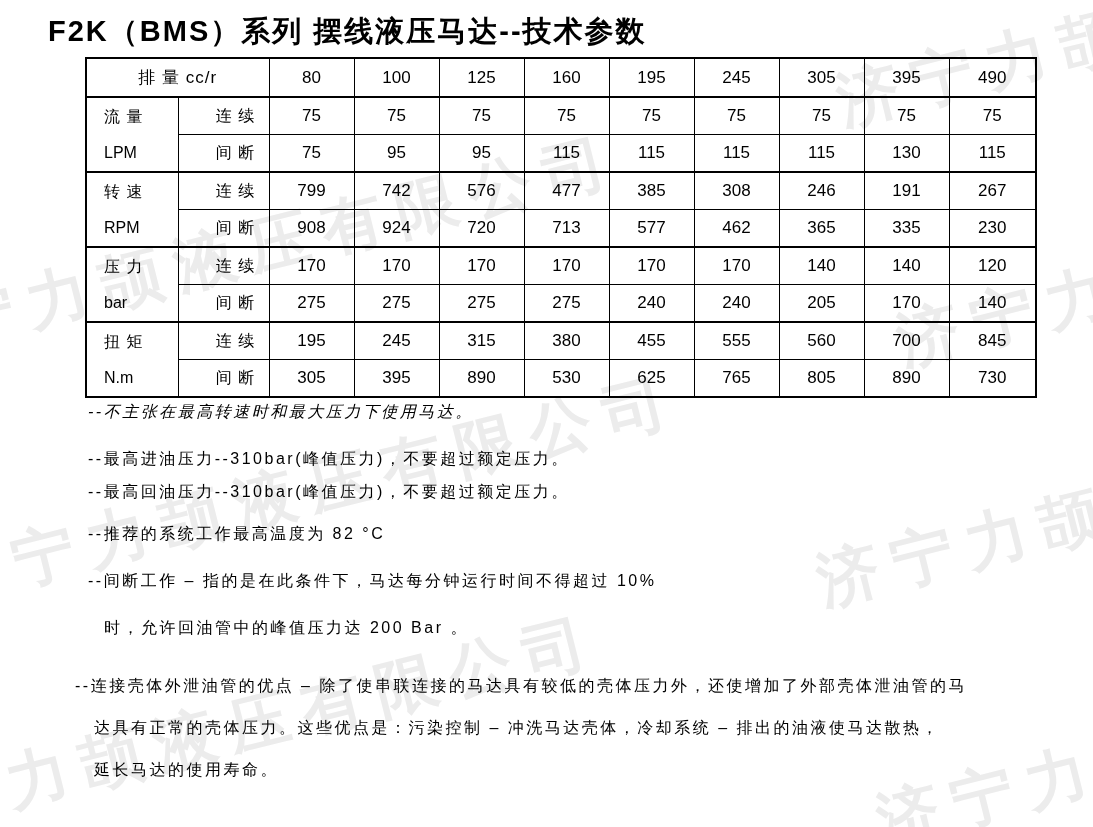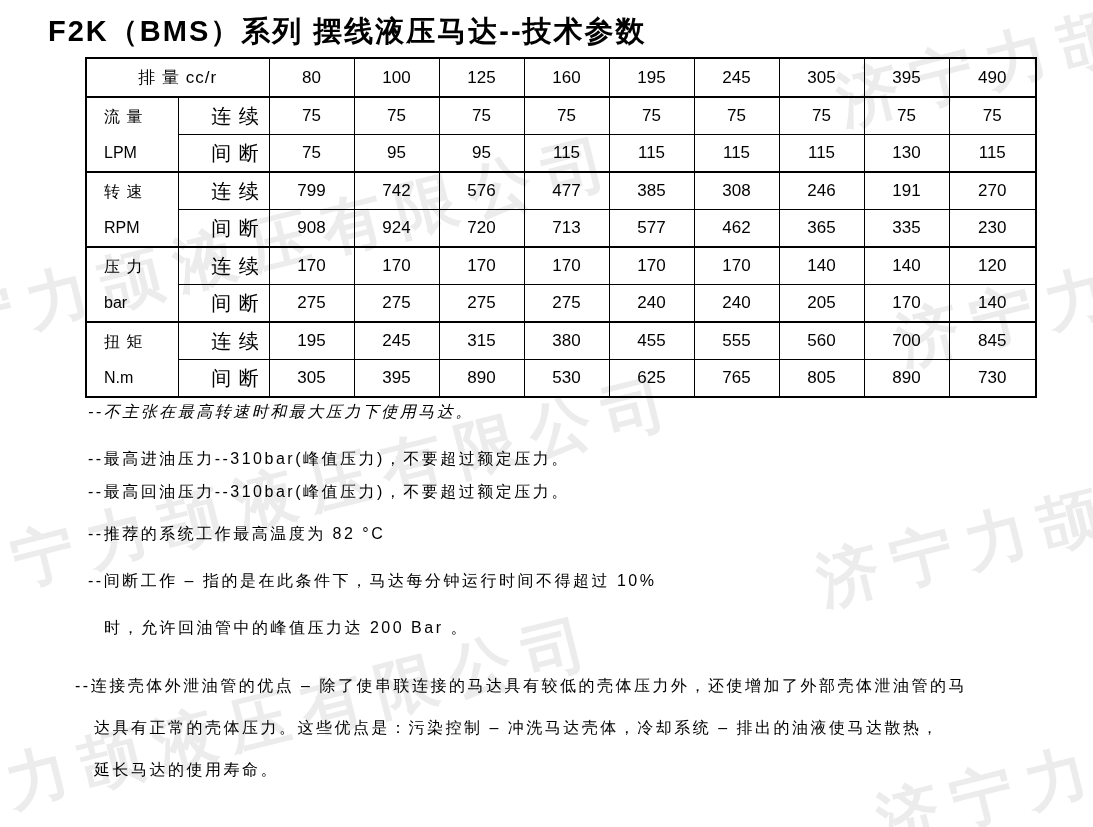--- a/index.html
+++ b/index.html
@@ -25,21 +25,21 @@
     width:950px;border-collapse:collapse;table-layout:fixed;
     text-align:center;background:transparent;
   }
   #spec-table td{border:1px solid #000;height:36px;font-size:17px;padding:0;overflow:hidden;}
   #spec-table tr.t-head td{height:37px;border-bottom:2px solid #000;}
   #spec-table td.thick-top{border-top:2px solid #000;}
   #spec-table{border:2px solid #000;}
   #spec-table td.grp{text-align:left;padding-left:17px;font-size:16px;}
   #spec-table td.grp .gl{line-height:36px;letter-spacing:1px;}
   #spec-table td.grp .gu{line-height:36px;letter-spacing:0;}
-  #spec-table td.mode{font-size:20px;letter-spacing:1px;padding-left:24px;}
+  #spec-table td.mode{font-size:16px;letter-spacing:1px;padding-left:24px;}
   #spec-table td.hdr-lbl{font-size:17px;letter-spacing:1px;}
   
   #notes{position:absolute;left:88px;top:400px;width:960px;z-index:1;font-size:16px;letter-spacing:2.5px;}
   .note{margin-top:27px;}
   .note.n1{margin-top:2px;font-style:italic;}
   .note.n3{margin-top:13px;}
   .note.n4{margin-top:22px;}
   .note.n7{margin-top:38px;margin-left:-13px;}
   .note .line{line-height:20px;white-space:nowrap;}
   .note .line + .line{margin-top:22px;}
@@ -119,21 +119,21 @@
           </td>
           <td class="mode thick-top">连 续</td>
           <td class="thick-top">799</td>
           <td class="thick-top">742</td>
           <td class="thick-top">576</td>
           <td class="thick-top">477</td>
           <td class="thick-top">385</td>
           <td class="thick-top">308</td>
           <td class="thick-top">246</td>
           <td class="thick-top">191</td>
-          <td class="thick-top">270</td>
+          <td class="thick-top">267</td>
         </tr>
         <tr>
           <td class="mode">间 断</td>
           <td>908</td>
           <td>924</td>
           <td>720</td>
           <td>713</td>
           <td>577</td>
           <td>462</td>
           <td>365</td>

